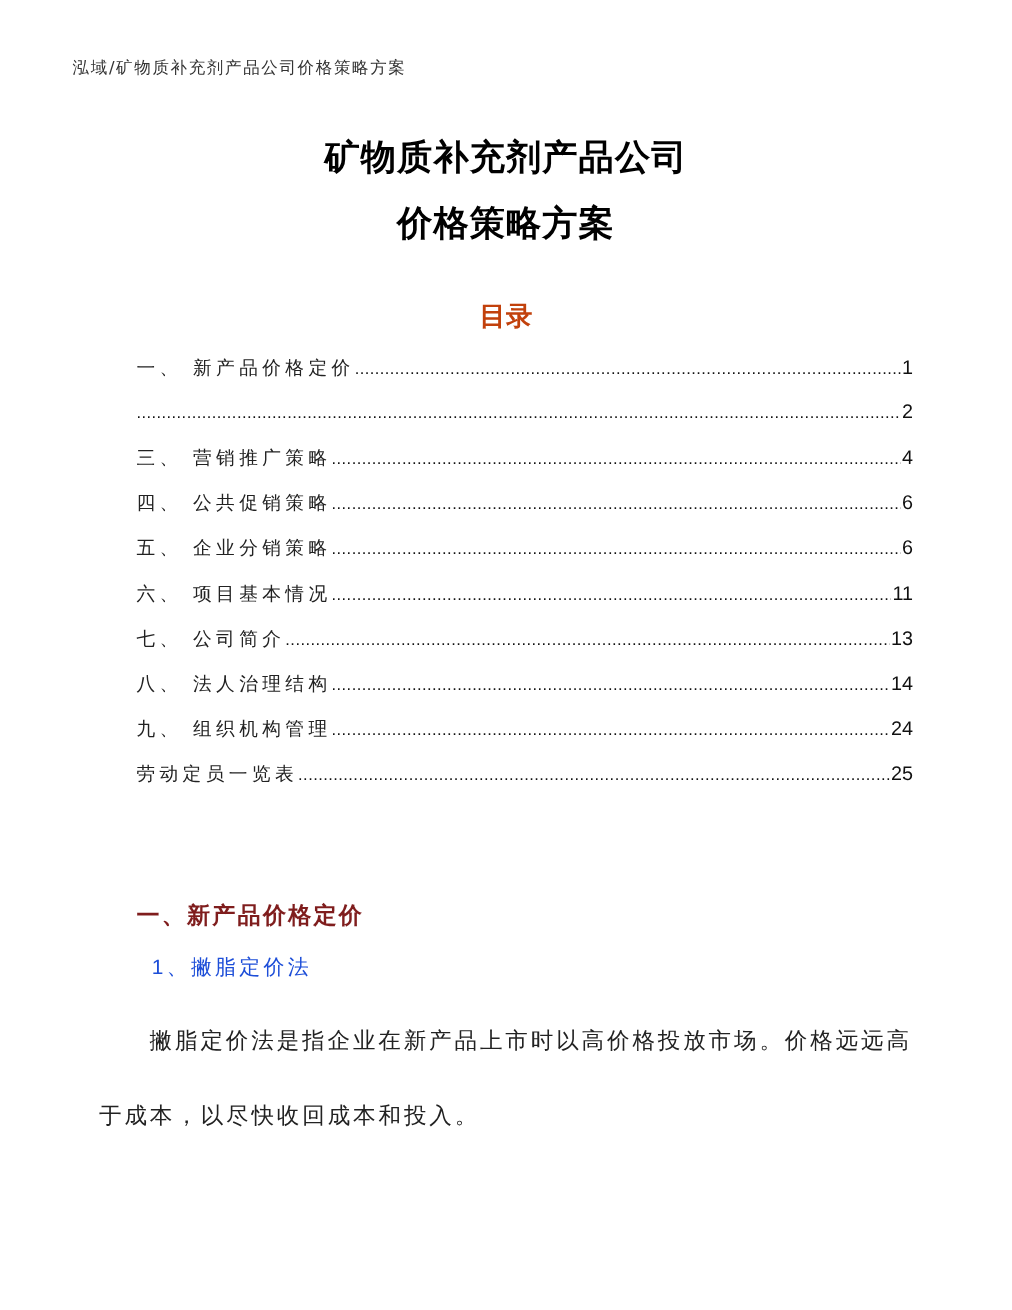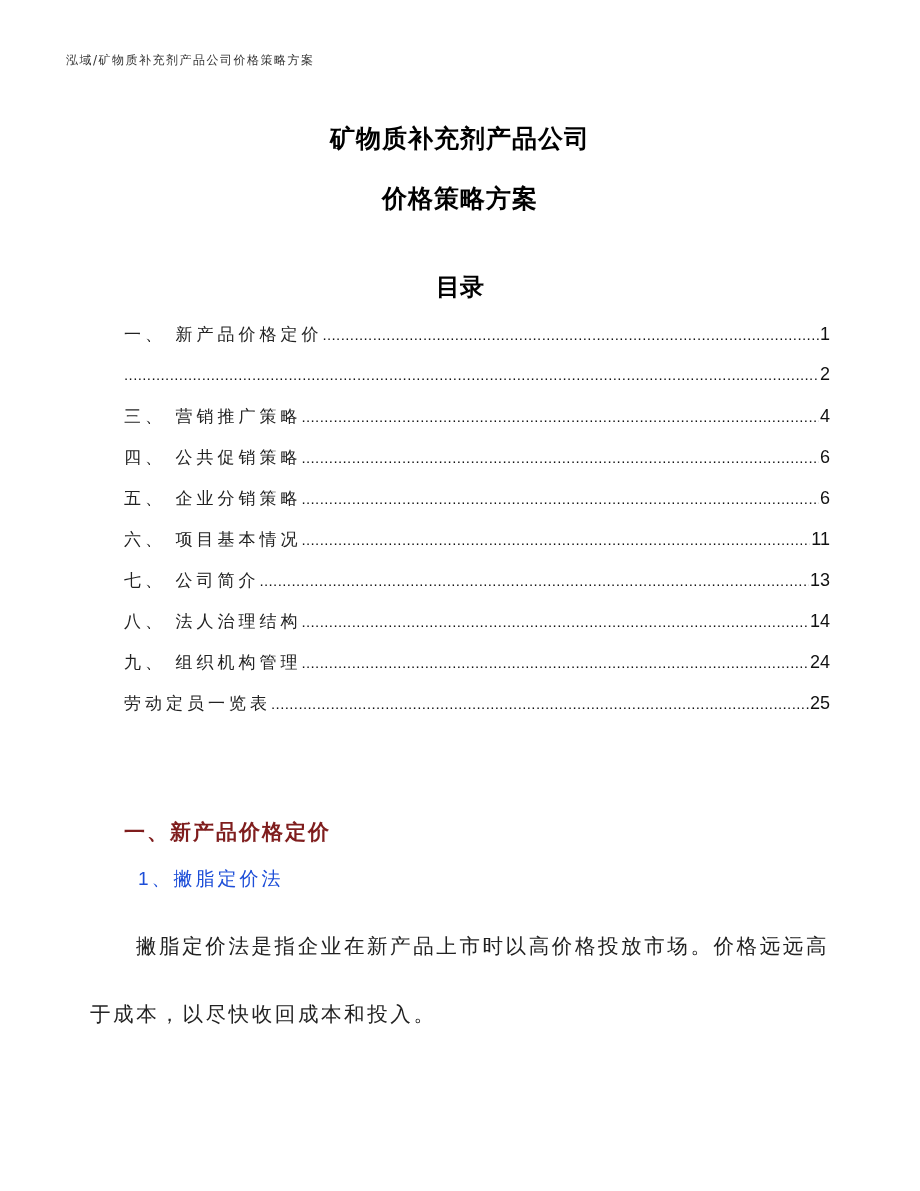--- a/index.html
+++ b/index.html
@@ -12,47 +12,47 @@
       height: 1191px;
       position: relative;
       overflow: hidden;
       color: #111111;
       font-family: "DejaVu Serif", "Liberation Serif", serif;
     }
     .header {
       position: absolute;
       left: 66px;
       top: 52px;
-      font-size: 12px;
+      font-size: 15px;
       letter-spacing: 1.5px;
       color: #333333;
       font-family: "DejaVu Sans", "Liberation Sans", sans-serif;
     }
     .title {
       position: absolute;
       left: 0;
       width: 920px;
       text-align: center;
       font-weight: bold;
-      font-size: 25px;
+      font-size: 32px;
       color: #000000;
       font-family: "DejaVu Sans", "Liberation Sans", sans-serif;
       letter-spacing: 1px;
     }
     .title.line1 { top: 122px; }
     .title.line2 { top: 182px; }
     .toc-title {
       position: absolute;
       left: 0;
       width: 920px;
       text-align: center;
       top: 271px;
       font-weight: bold;
       font-size: 24px;
-      color: #000000;
+      color: #c2410c;
       font-family: "DejaVu Sans", "Liberation Sans", sans-serif;
     }
     .toc {
       position: absolute;
       left: 124px;
       top: 323px;
       width: 706px;
     }
     .toc-row {
       display: flex;

